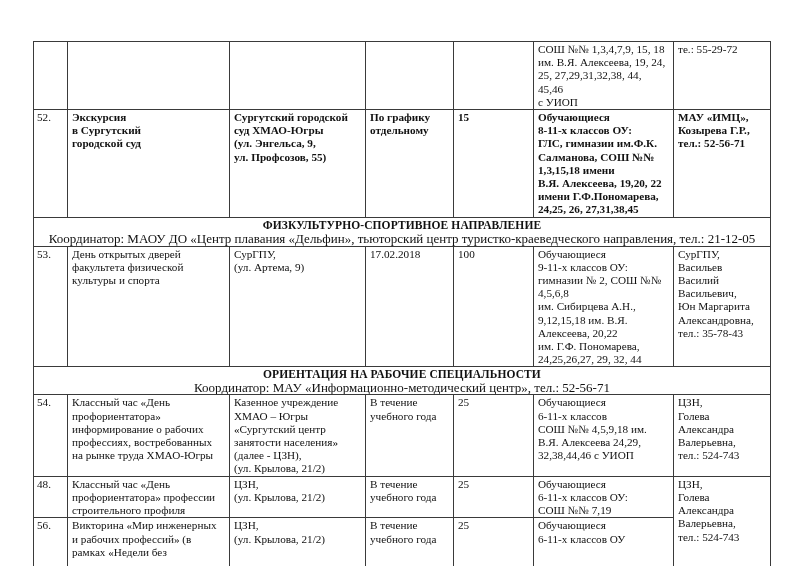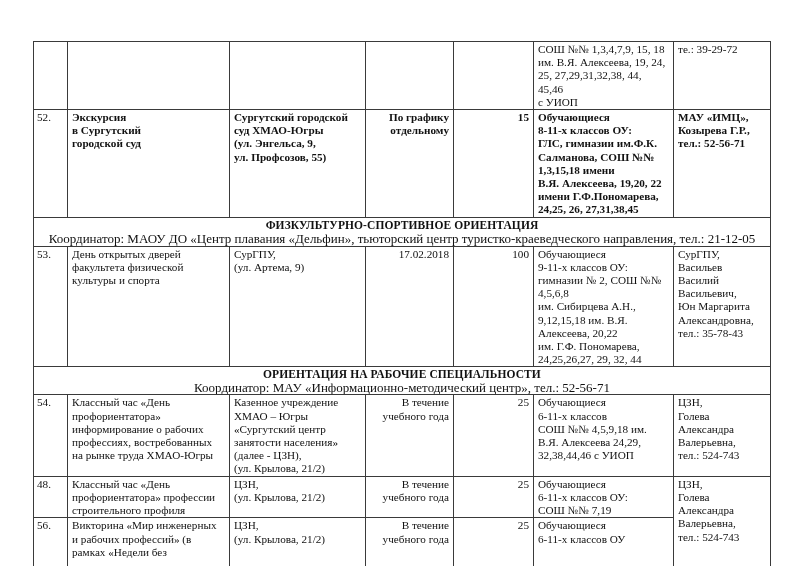--- a/index.html
+++ b/index.html
@@ -3,21 +3,21 @@
   <meta charset="utf-8">
   <style>
     html, body { margin: 0; padding: 0; background: #ffffff; }
     body { width: 800px; height: 566px; position: relative; overflow: hidden;
            font-family: "Liberation Serif", serif; color: #111; }
     .page { position: absolute; left: 0; top: 0; width: 664px; height: 566px; background: #fff; }
     table.doc { position: absolute; left: 33px; top: 41px; border-collapse: collapse; table-layout: fixed;
                 width: 737px; font-size: 11.2px; line-height: 13.2px; }
     table.doc td { border: 1.5px solid #3a3a3a; vertical-align: top; padding: 1px 4px 0 4px; overflow: hidden; }
     .bold { font-weight: bold; }
-    .center { text-align: right; }
+    .center { text-align: left; }
     .num { padding-left: 3px !important; margin-left: 20px; }
     td.section { text-align: center; padding: 0 4px; line-height: 13px; }
     .section-title { font-weight: bold; font-size: 11.5px; letter-spacing: 0.1px; }
     .section-coord { font-size: 13px; }
     .multiline { white-space: pre-line; }
   </style>
 </head>
 <body>
 
 <div class="page">
@@ -36,21 +36,21 @@
         <tr style="height:61px">
       <td class="num"></td>
       <td></td>
       <td></td>
       <td class="center"></td>
       <td class="center"></td>
       <td class="multiline">СОШ №№ 1,3,4,7,9, 15, 18
 им. В.Я. Алексеева, 19, 24,
 25, 27,29,31,32,38, 44, 45,46
 с УИОП</td>
-      <td class="multiline">те.: 39-29-72</td>
+      <td class="multiline">те.: 55-29-72</td>
     </tr>
 
     <tr style="height:97px" class="bold">
       <td class="num" style="font-weight:normal">52.</td>
       <td class="multiline bold">Экскурсия
 в Сургутский
 городской суд</td>
       <td class="multiline bold">Сургутский городской
 суд ХМАО-Югры
 (ул. Энгельса, 9,
@@ -66,21 +66,21 @@
 В.Я. Алексеева, 19,20, 22
 имени Г.Ф.Пономарева,
 24,25, 26, 27,31,38,45</td>
       <td class="multiline bold">МАУ «ИМЦ»,
 Козырева Г.Р.,
 тел.: 52-56-71</td>
     </tr>
 
     <tr style="height:29px">
       <td class="section" colspan="7">
-        <div class="section-title">ФИЗКУЛЬТУРНО-СПОРТИВНОЕ ОРИЕНТАЦИЯ</div>
+        <div class="section-title">ФИЗКУЛЬТУРНО-СПОРТИВНОЕ НАПРАВЛЕНИЕ</div>
         <div class="section-coord">Координатор: МАОУ ДО «Центр плавания «Дельфин», тьюторский центр туристко-краеведческого направления, тел.: 21-12-05</div>
       </td>
     </tr>
 
     <tr style="height:117px">
       <td class="num">53.</td>
       <td class="multiline">День открытых дверей
 факультета физической
 культуры и спорта</td>
       <td class="multiline">СурГПУ,

